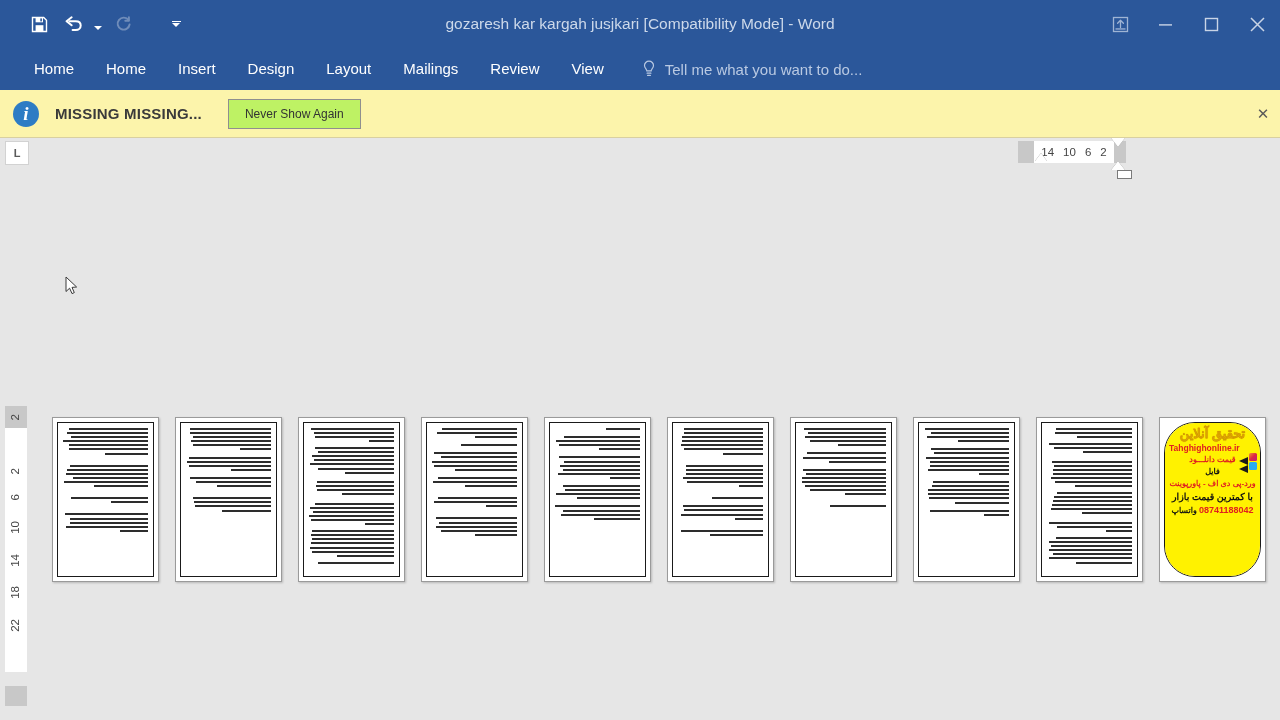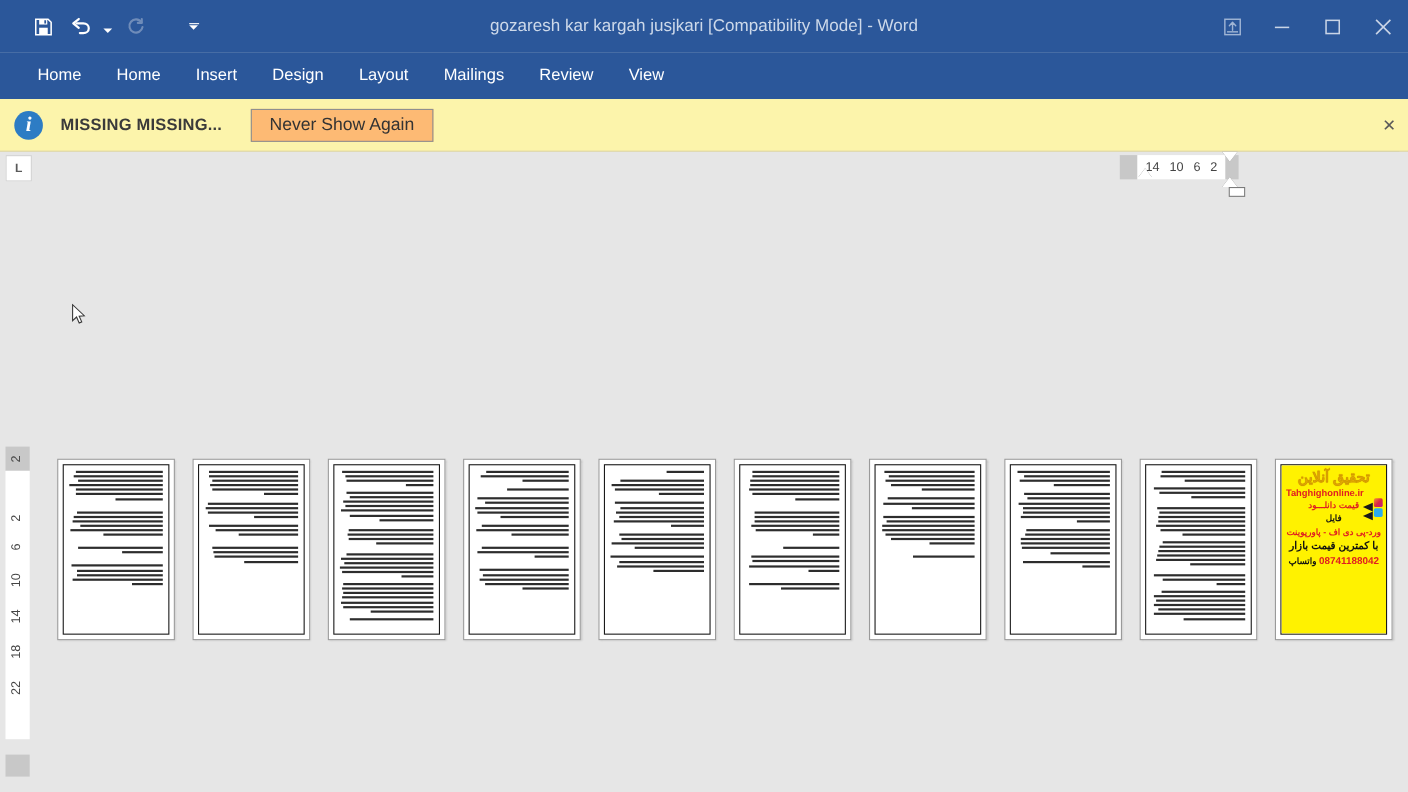--- a/index.html
+++ b/index.html
@@ -125,22 +125,22 @@
     font-size: 15px; font-weight: bold; color: #3a3a3a;
     letter-spacing: 0.2px;
   }
   .info-text {
     margin-left: 58px;
     font-size: 15px; color: #3a3a3a;
   }
   .info-btn {
     margin-left: 26px;
     height: 30px; padding: 0 16px;
-    background: #fdba74; border: 1px solid #8f8f8f;
-    font-size: 16px; color: #333333;
+    background: #bef264; border: 1px solid #8f8f8f;
+    font-size: 12px; color: #333333;
     display: flex; align-items: center;
   }
   .info-close {
     position: absolute; right: 6px; top: 13px;
     width: 22px; height: 22px;
     display: flex; align-items: center; justify-content: center;
     color: #595959; font-size: 15px;
   }
 
   
@@ -395,20 +395,27 @@
 <div class="ribbon-tabs">
   <div class="tab">Home</div>
   <div class="tab">Home</div>
   <div class="tab">Insert</div>
   <div class="tab">Design</div>
   <div class="tab">Layout</div>
   <div class="tab">Mailings</div>
   <div class="tab">Review</div>
   <div class="tab">View</div>
 
+  <div class="tellme">
+    <svg class="bulb" viewBox="0 0 14 18">
+      <path d="M7 1.2c-2.6 0-4.5 2-4.5 4.4 0 1.8 1 2.8 1.7 3.7.4.5.6.9.6 1.5h4.4c0-.6.2-1 .6-1.5.7-.9 1.7-1.9 1.7-3.7 0-2.4-1.9-4.4-4.5-4.4z" stroke="#b9c9e2" stroke-width="1.2" fill="none"></path>
+      <path d="M5.1 13.2h3.8M5.6 15.4h2.8" stroke="#b9c9e2" stroke-width="1.2" stroke-linecap="round"></path>
+    </svg>
+    <span>Tell me what you want to do...</span>
+  </div>
 
   <div class="warn-icon">
     <svg width="24" height="22" viewBox="0 0 24 22">
       <path d="M12 2 22.4 20H1.6L12 2z" fill="#f2c14e" stroke="#c79a2e" stroke-width="1"></path>
       <rect x="11.1" y="8" width="1.9" height="6.3" fill="#2b2b2b"></rect>
       <rect x="11.1" y="15.6" width="1.9" height="2" fill="#2b2b2b"></rect>
     </svg>
   </div>
 
   <div class="share-btn">
@@ -816,21 +823,21 @@
             <div class="ln" style="width: 95.6439%; align-self: flex-end;"></div>
             <div class="ln" style="width: 98.2507%; align-self: flex-end;"></div>
             <div class="ln" style="width: 92.4841%; align-self: flex-end;"></div>
             <div class="ln" style="width: 97.1959%; align-self: flex-end;"></div>
             <div class="ln" style="width: 65.8405%; align-self: flex-end;"></div>
           </div>
           <div class="gap-m"></div>
         </div>
       </div>
       <div class="page">
-        <div class="page-inner" style="padding: 0px;">
+        <div class="page-inner" style="padding: 0px; border-radius: 31px;">
           <div class="ad">
             <div class="ad-title">تحقیق آنلاین</div>
             <div class="ad-url">Tahghighonline.ir</div>
             <div class="ad-icons">
               <span class="ad-ic" style="background:linear-gradient(135deg,#f09433,#dc2743,#bc1888)"></span>
               <span class="ad-ic" style="background:#2aabee"></span>
             </div>
             <span class="ad-arrow"></span>
             <span class="ad-arrow2"></span>
             <div class="ad-line ad-red">قیمت دانلـــود</div>

